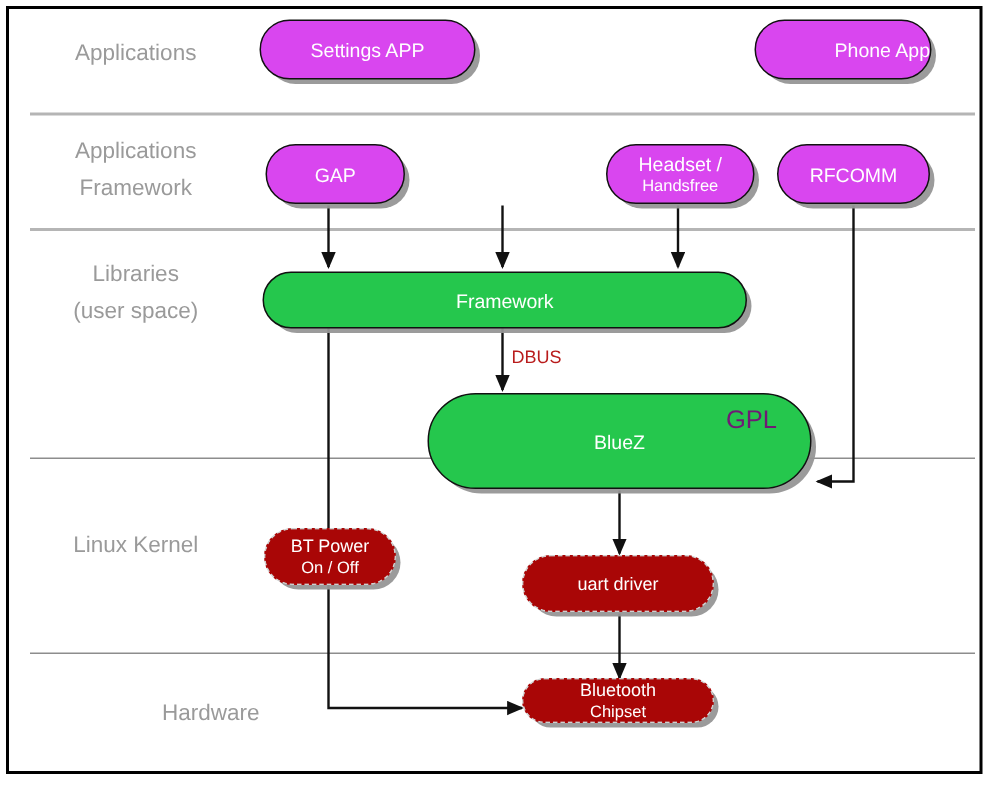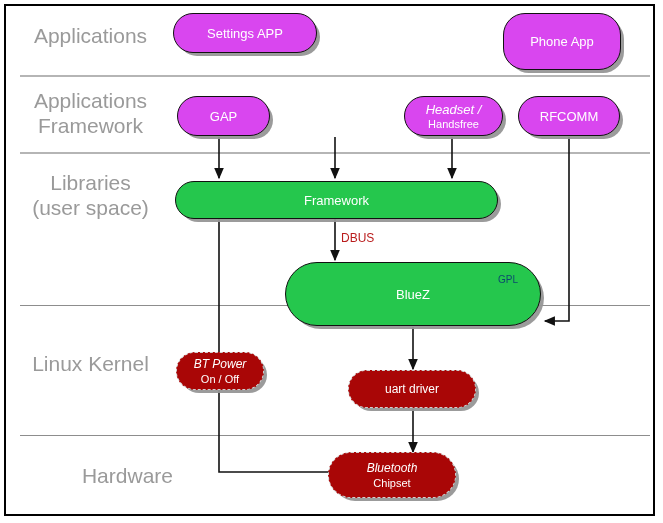--- a/index.html
+++ b/index.html
@@ -21,21 +21,21 @@
   }
 
   
   .divider{position:absolute;height:0;border-top:2px solid #b5b5b5;}
   .divider.thin{border-top-width:1px;border-top-color:#8d8d8d;}
 
   
   .layer-label{
     position:absolute;
     color:#9a9a9a;
-    font-size:21px;
+    font-size:15px;
     line-height:25px;
     text-align:center;
     white-space:pre-line;
     letter-spacing:0px;
   }
 
   
   #wires{position:absolute;left:0;top:0;width:663px;height:523px;}
 
   
@@ -66,28 +66,28 @@
     box-shadow:4px 4px 0 -1px rgba(150,150,150,.95);
   }
   .node.red{
     background:#a90606;
     border-radius:24px;
     font-size:12px;
     border:1px dashed #d0d0d0;
     box-shadow:4px 4px 0 -1px rgba(150,150,150,.95);
   }
 
-  .node.two-line .l1{line-height:15px;font-style:italic;}
+  .node.two-line .l1{line-height:15px;}
   .node.two-line .l2{line-height:14px;font-size:11px;}
 
   
   .corner-tag{
     position:absolute;
-    color:#0c4a6e;
-    font-size:10px;
+    color:#701a75;
+    font-size:17px;
     line-height:14px;
   }
   .edge-label{
     position:absolute;
     color:#b91c1c;
     font-size:12px;
     line-height:13px;
     background:transparent;
   }
 </style>
@@ -139,21 +139,21 @@
       <path d="M219,218 L219,472 L348,472" marker-end="url(#ah)"></path>
     </g>
   </svg>
 
   <div class="edge-label" style="left:341px;top:232px;">DBUS</div>
 
   <div class="node blue" style="left:173px;top:13px;width:144px;height:40px;">
     <span class="l1">Settings APP</span>
   </div>
 
-  <div class="node blue" style="left:503px;top:13px;width:118px;height:57px;">
+  <div class="node blue" style="left:503px;top:13px;width:118px;height:40px;align-items:flex-end;">
     <span class="l1">Phone App</span>
   </div>
 
   <div class="node blue" style="left:177px;top:96px;width:93px;height:40px;">
     <span class="l1">GAP</span>
   </div>
 
 
   <div class="node blue two-line" style="left:404px;top:96px;width:99px;height:40px;">
     <span class="l1">Headset /</span>
@@ -175,17 +175,17 @@
 
   <div class="node red" style="left:348px;top:370px;width:128px;height:38px;">
     <span class="l1">uart driver</span>
   </div>
 
   <div class="node red two-line" style="left:176px;top:352px;width:88px;height:38px;">
     <span class="l1">BT Power</span>
     <span class="l2">On / Off</span>
   </div>
 
-  <div class="node red two-line" style="left:328px;top:452px;width:128px;height:46px;">
+  <div class="node red two-line" style="left:348px;top:452px;width:128px;height:30px;">
     <span class="l1">Bluetooth</span>
     <span class="l2">Chipset</span>
   </div>
 </div>
 
 </body></html>

